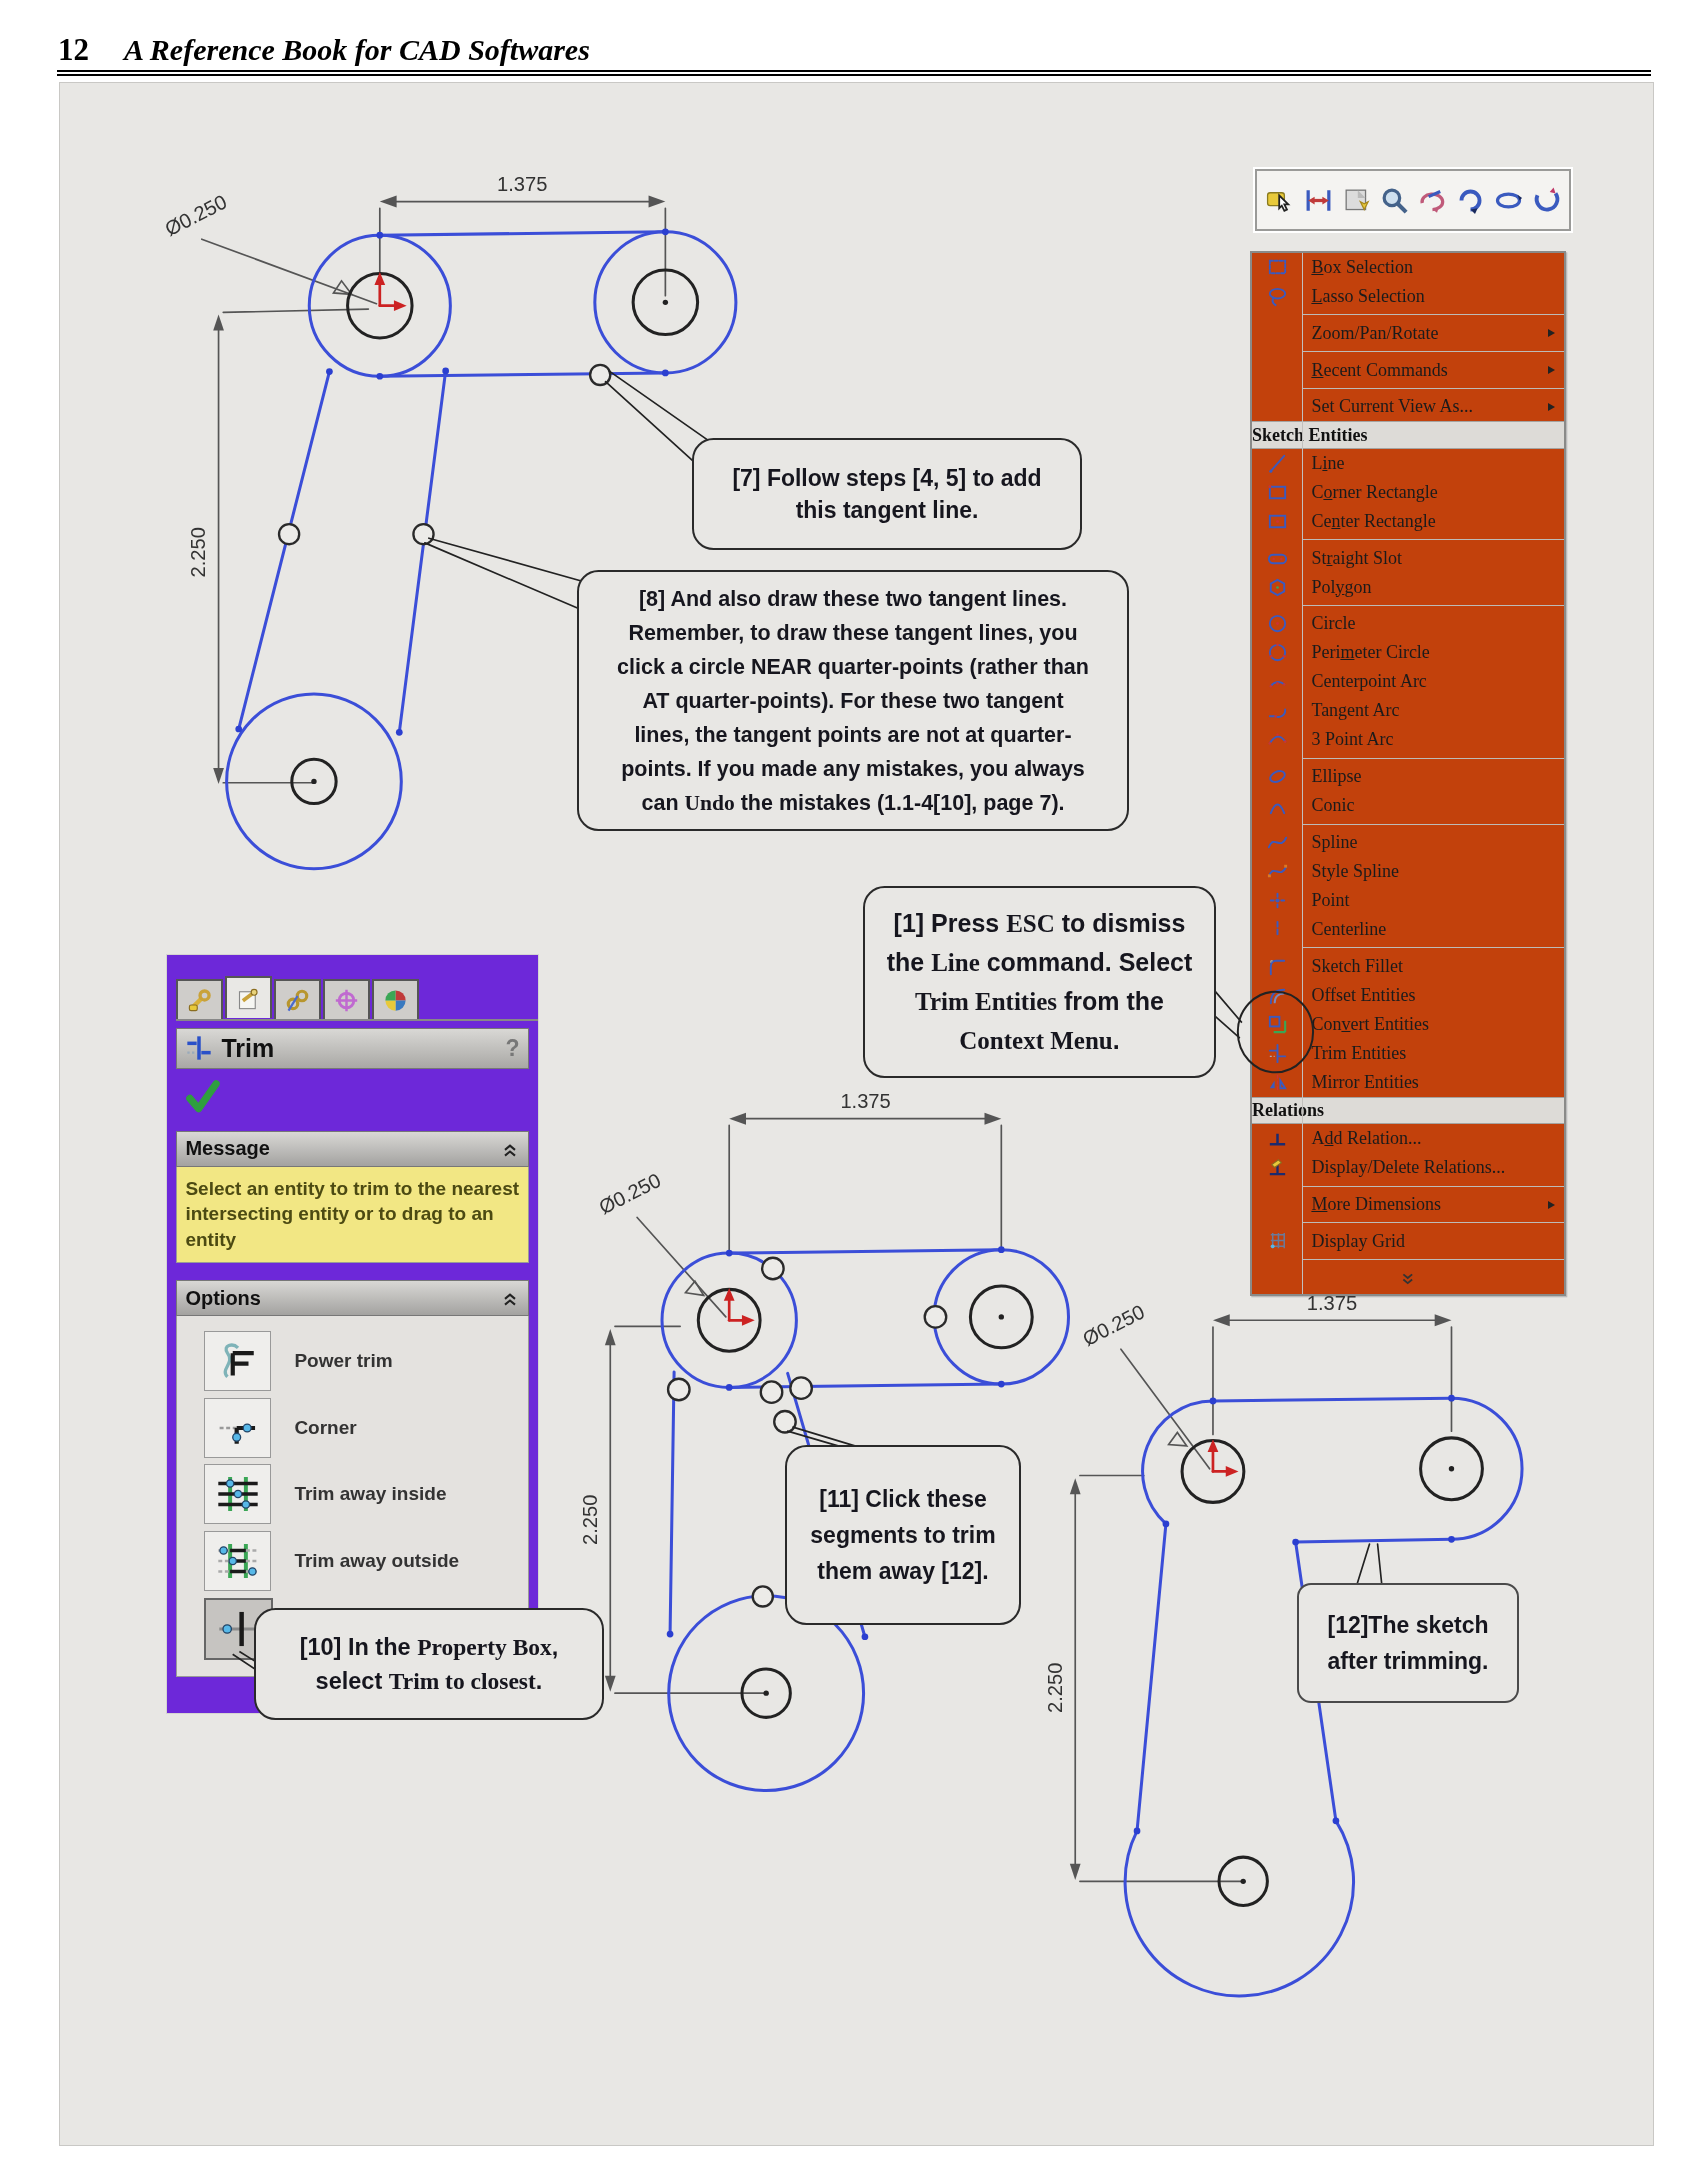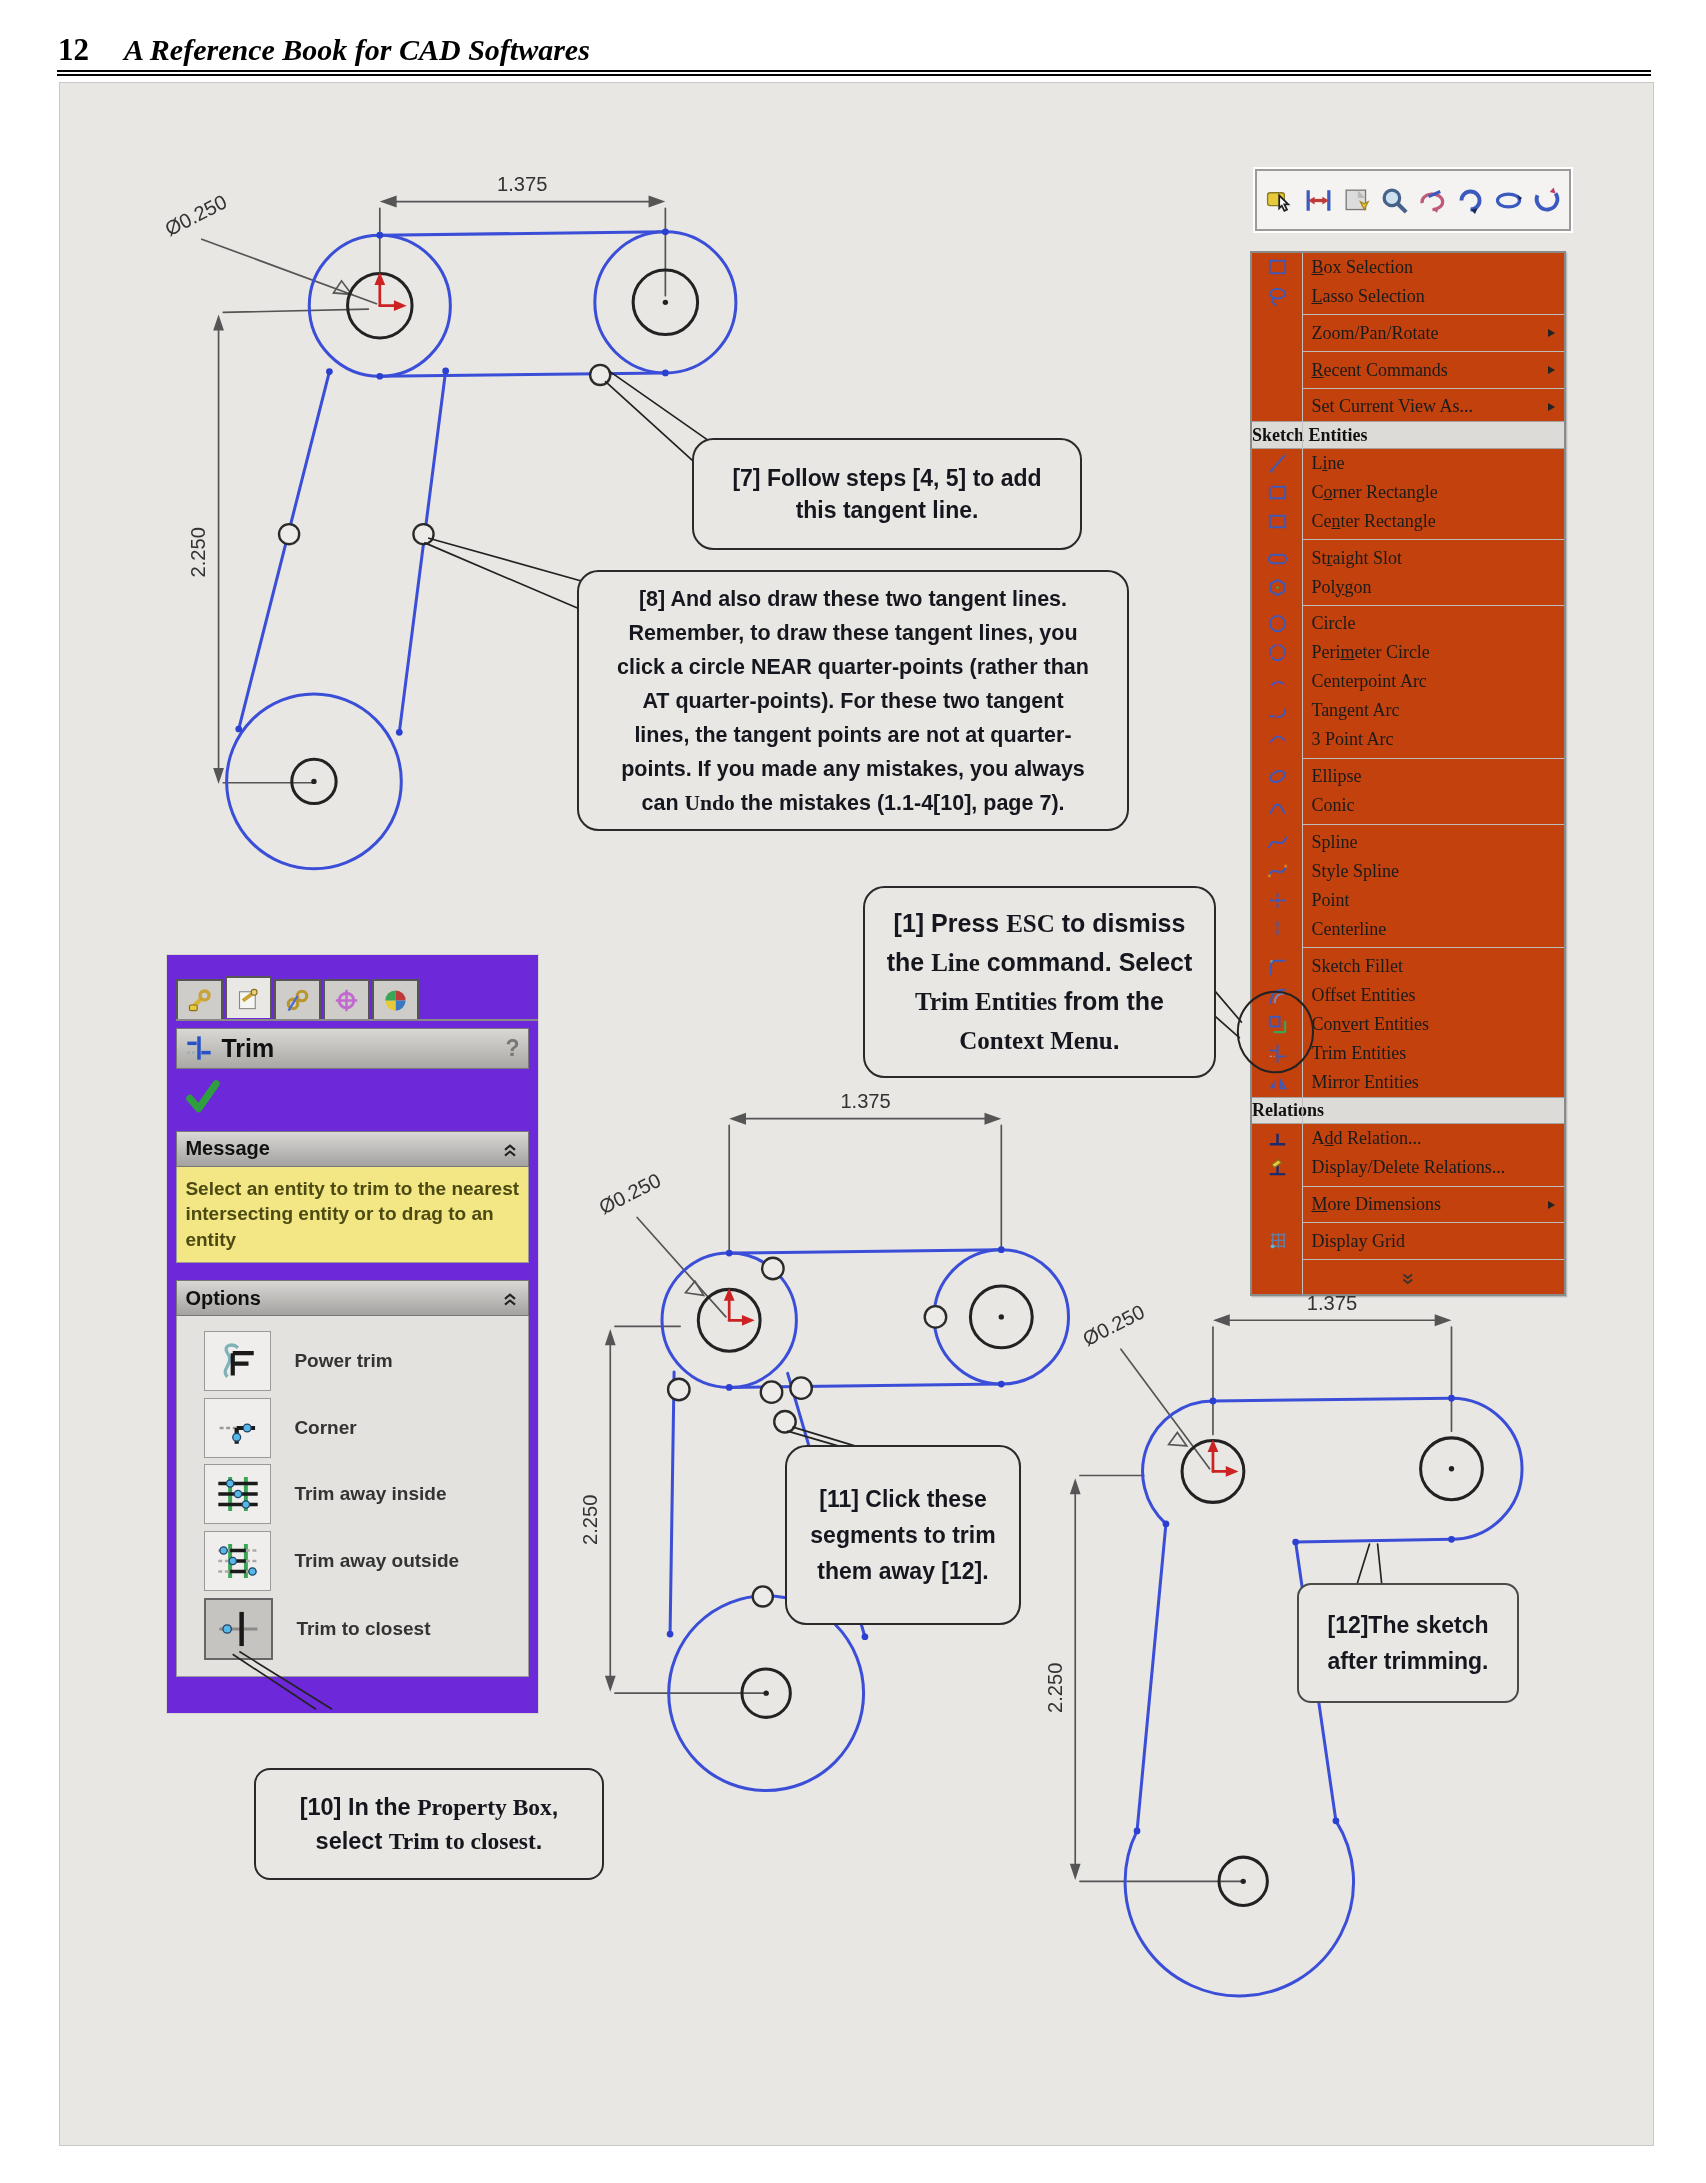--- a/index.html
+++ b/index.html
@@ -58,21 +58,21 @@
   .obtn span{width:48px;height:42px;display:inline-block;}
   .olbl{font-size:19px;font-weight:bold;color:#333;margin-left:23px;}
 
   
   .co{position:absolute;background:#e8e7e4;border:2px solid #2a2a2a;border-radius:21.5px;z-index:6;display:flex;align-items:center;justify-content:center;text-align:center;color:#16161e;font-weight:600;}
   .co b{font-weight:800;font-family:Liberation Serif, serif;}
   .co-rect{border-radius:14px;border-color:#4a4a4a;}
   #co7{left:692px;top:438px;width:386px;height:108px;font-size:23px;line-height:32px;}
   #co8{left:577px;top:570px;width:548px;height:257px;font-size:21.5px;line-height:34px;}
   #co9{left:863px;top:886px;width:349px;height:188px;font-size:25px;line-height:39px;}
-  #co10{left:254px;top:1768px;width:346px;height:108px;font-size:23.5px;line-height:34px;border-radius:16px;}
+  #co10{left:254px;top:1608px;width:346px;height:108px;font-size:23.5px;line-height:34px;}
   #co11{left:785px;top:1445px;width:232px;height:176px;font-size:23px;line-height:36px;}
   #co12{left:1297px;top:1583px;width:218px;height:116px;font-size:23px;line-height:36px;}
 </style>
 </head>
 <body>
 
 <div class="page">
 
   <div class="pagehead">
     <span class="pagenum">12</span>

